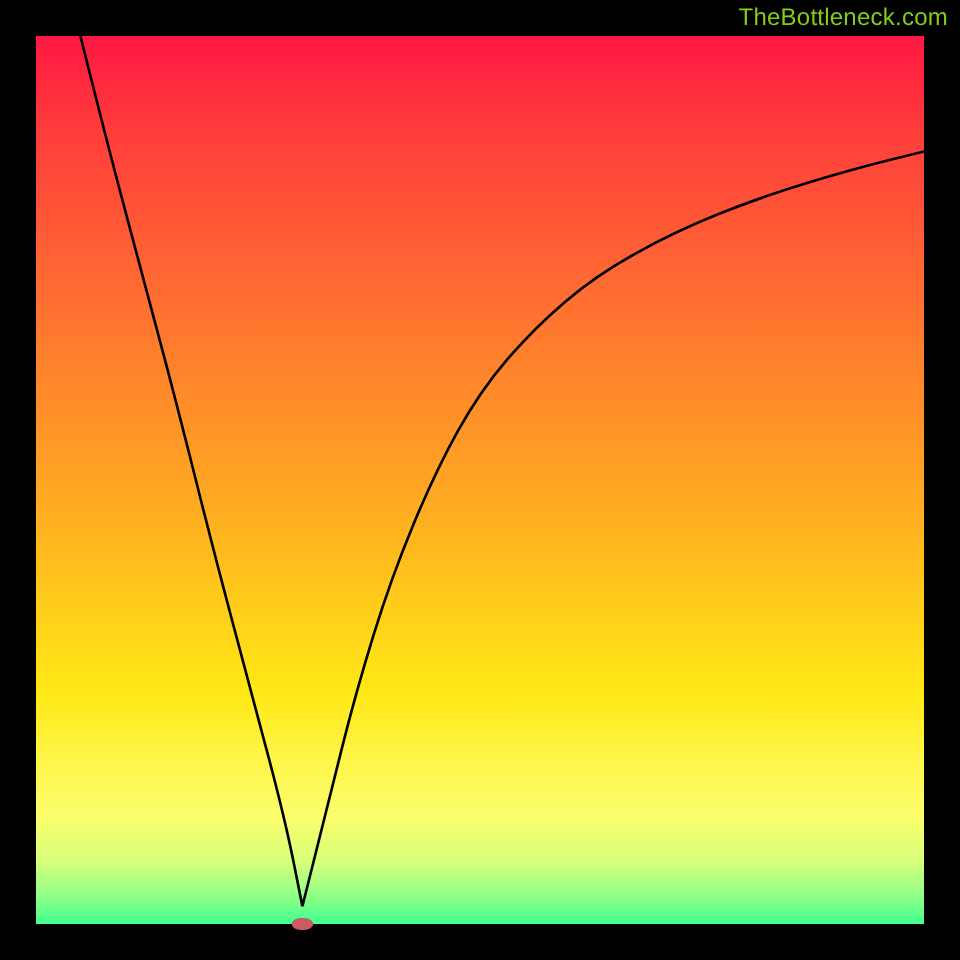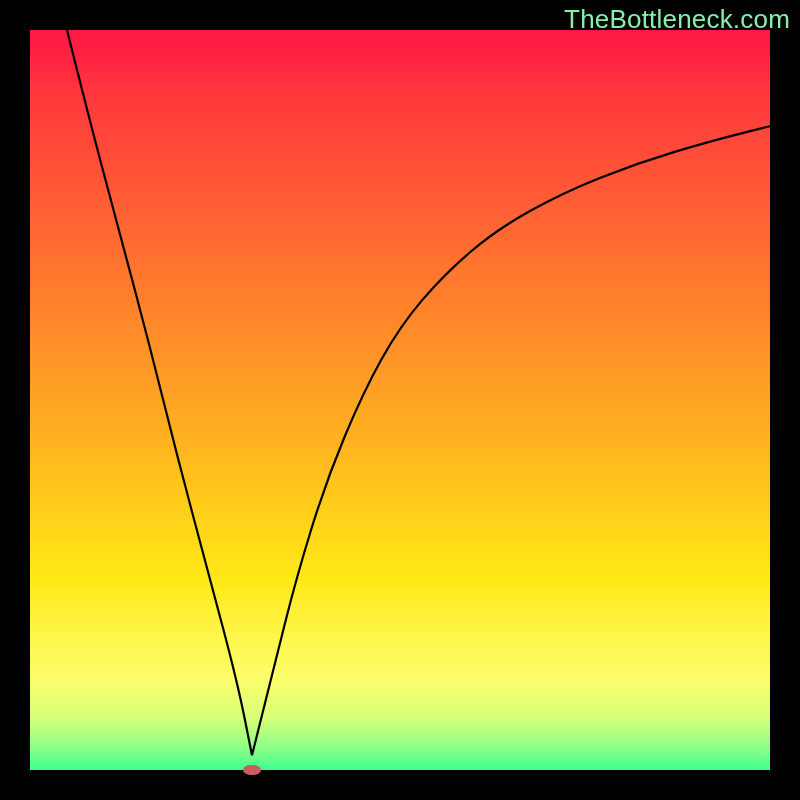--- a/index.html
+++ b/index.html
@@ -35,22 +35,22 @@
       #fff64c 82%,
       #fbfe6c 88%,
       #d6ff7a 93%,
       #8dff87 97%,
       #3fff8f 100%);
   }
   .watermark {
     position: absolute;
     top: 4px;
     right: 10px;
-    color: #86efac;
-    font-size: 26px;
+    color: #84cc16;
+    font-size: 20px;
     font-weight: 500;
     letter-spacing: 0.2px;
     z-index: 10;
   }
   svg.curve {
     position: absolute;
     left: 0;
     top: 0;
     width: 740px;
     height: 740px;

